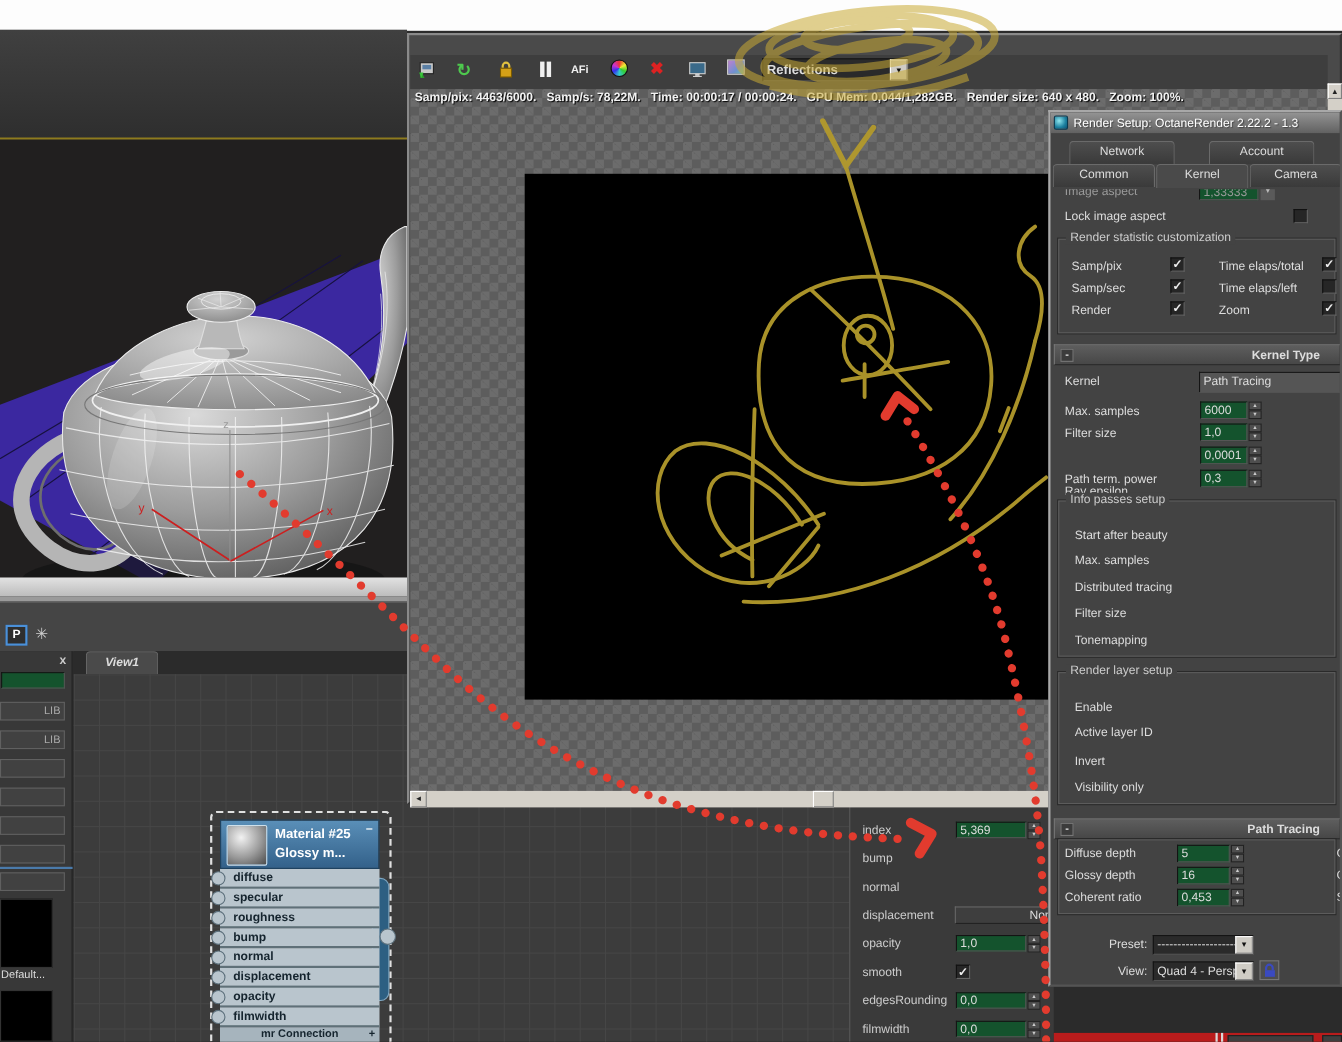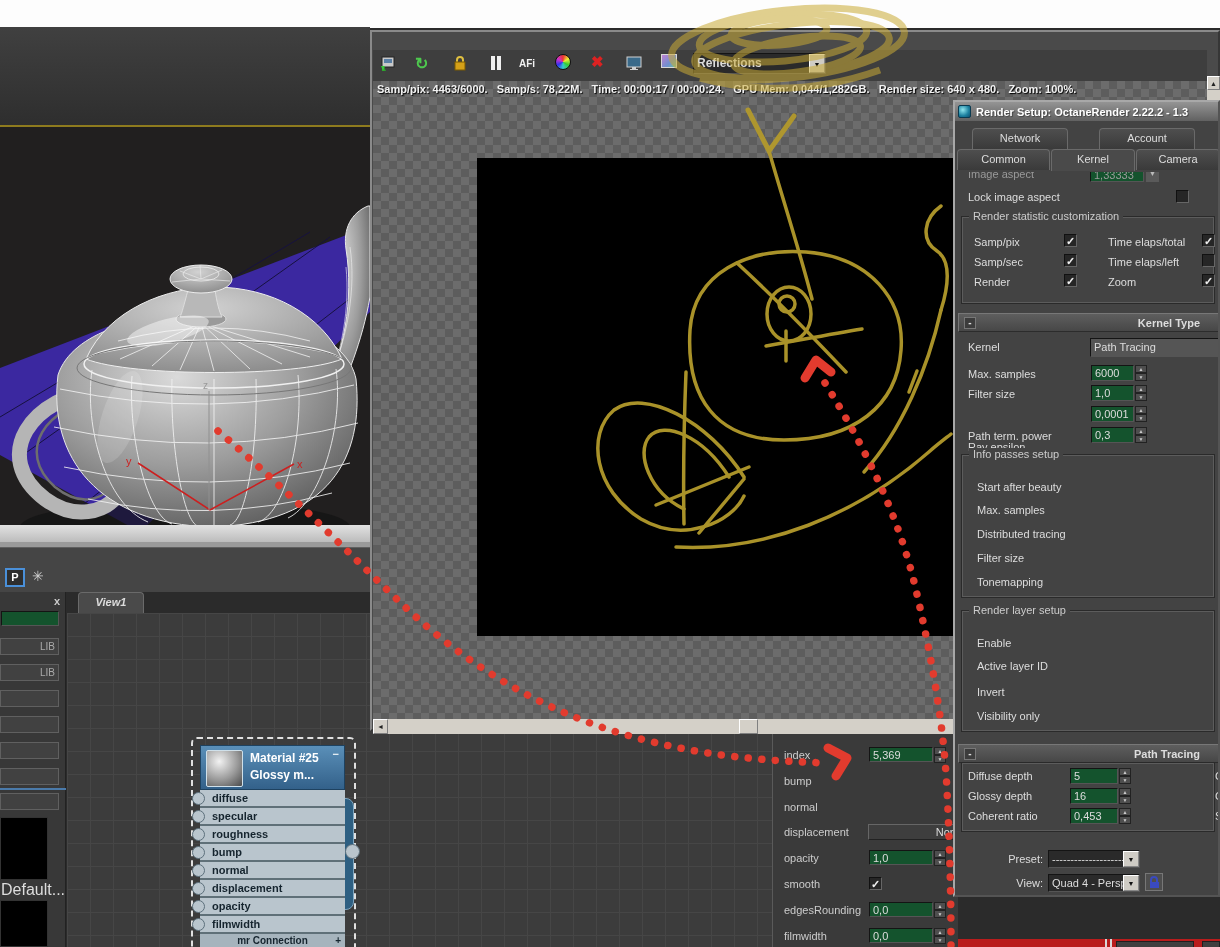--- a/index.html
+++ b/index.html
@@ -127,21 +127,21 @@
   <div class="abs field" style="left:1px;top:19px;width:58px;height:15px;"></div>
   <div class="abs" style="left:0;top:46px;width:59px;height:17px;background:#414141;border:1px solid #606060;color:#aaa;font-size:10px;text-align:right;padding-right:3px;line-height:15px;">LIB</div>
   <div class="abs" style="left:0;top:72px;width:59px;height:17px;background:#414141;border:1px solid #606060;color:#aaa;font-size:10px;text-align:right;padding-right:3px;line-height:15px;">LIB</div>
   <div class="abs" style="left:0;top:98px;width:59px;height:17px;background:#414141;border:1px solid #606060;"></div>
   <div class="abs" style="left:0;top:124px;width:59px;height:17px;background:#414141;border:1px solid #606060;"></div>
   <div class="abs" style="left:0;top:150px;width:59px;height:17px;background:#414141;border:1px solid #606060;"></div>
   <div class="abs" style="left:0;top:176px;width:59px;height:17px;background:#414141;border:1px solid #606060;"></div>
   <div class="abs" style="left:0;top:196px;width:66px;height:2px;background:#4a7aaa;"></div>
   <div class="abs" style="left:0;top:201px;width:59px;height:17px;background:#414141;border:1px solid #606060;"></div>
   <div class="abs" style="left:0;top:225px;width:48px;height:63px;background:#000;border:1px solid #333;"></div>
-  <div class="abs" style="left:1px;top:289px;font-size:16px;color:#ddd;">Default...</div>
+  <div class="abs" style="left:1px;top:289px;font-size:10px;color:#ddd;">Default...</div>
   <div class="abs" style="left:0;top:308px;width:48px;height:47px;background:#000;border:1px solid #333;"></div>
 </div>
 
 <div class="abs" style="left:67px;top:592px;width:705px;height:21px;background:#2b2b2b;">
   <div class="abs tab active" style="left:11px;top:0;width:66px;height:21px;font-style:italic;font-weight:bold;">View1</div>
 </div>
 <div class="abs grid" style="left:67px;top:613px;width:705px;height:334px;"></div>
 
 <div class="abs" style="left:191px;top:737px;width:165px;height:215px;border:2px dashed #e0e0e0;border-radius:6px;"></div>
 <div class="abs" style="left:338px;top:798px;width:16px;height:112px;background:#2d5f82;border:1px solid #7fa6c0;border-radius:0 8px 8px 0;"></div>
@@ -269,21 +269,21 @@
     <span style="position:absolute;left:366px;top:0;width:19px;height:15px;background:#d4d0c8;border:1px solid #808080;border-top-color:#fff;border-left-color:#fff;"></span>
   </div>
   <div class="scrollbar" style="position:absolute;left:835px;top:44px;width:13px;height:643px;">
     <span class="scrollbtn" style="position:absolute;left:0;top:0;width:13px;height:14px;line-height:13px;">▲</span>
   </div>
 </div>
 
 <div class="abs" style="left:953px;top:100px;width:267px;height:797px;background:#434343;border:2px outset #a8a8a8;z-index:20;overflow:hidden;">
   <div style="position:absolute;left:0;top:0;right:0;height:19px;background:linear-gradient(#949494,#616161);display:flex;align-items:center;">
     <span style="width:13px;height:13px;margin:0 5px 0 3px;border-radius:2px;background:radial-gradient(circle at 35% 35%,#8fe6ee,#1b7f9e 60%,#0d5070);border:1px solid #0a3a50;"></span>
-    <span style="font-weight:bold;color:#fff;text-shadow:1px 1px 1px #444;">Render Setup: OctaneRender 2.22.2 - 1.3</span>
+    <span style="font-weight:normal;color:#fff;text-shadow:1px 1px 1px #444;">Render Setup: OctaneRender 2.22.2 - 1.3</span>
   </div>
 
   <div class="tab" style="position:absolute;left:17px;top:26px;width:96px;height:21px;">Network</div>
   <div class="tab" style="position:absolute;left:144px;top:26px;width:96px;height:21px;">Account</div>
   <div class="tab" style="position:absolute;left:263px;top:26px;width:10px;height:21px;"></div>
   <div class="tab" style="position:absolute;left:2px;top:47px;width:93px;height:21px;">Common</div>
   <div class="tab active" style="position:absolute;left:96px;top:47px;width:84px;height:22px;border-bottom:none;">Kernel</div>
   <div class="tab" style="position:absolute;left:181px;top:47px;width:84px;height:21px;">Camera</div>
 
   <div style="position:absolute;left:5px;top:70px;width:258px;height:12px;overflow:hidden;">

